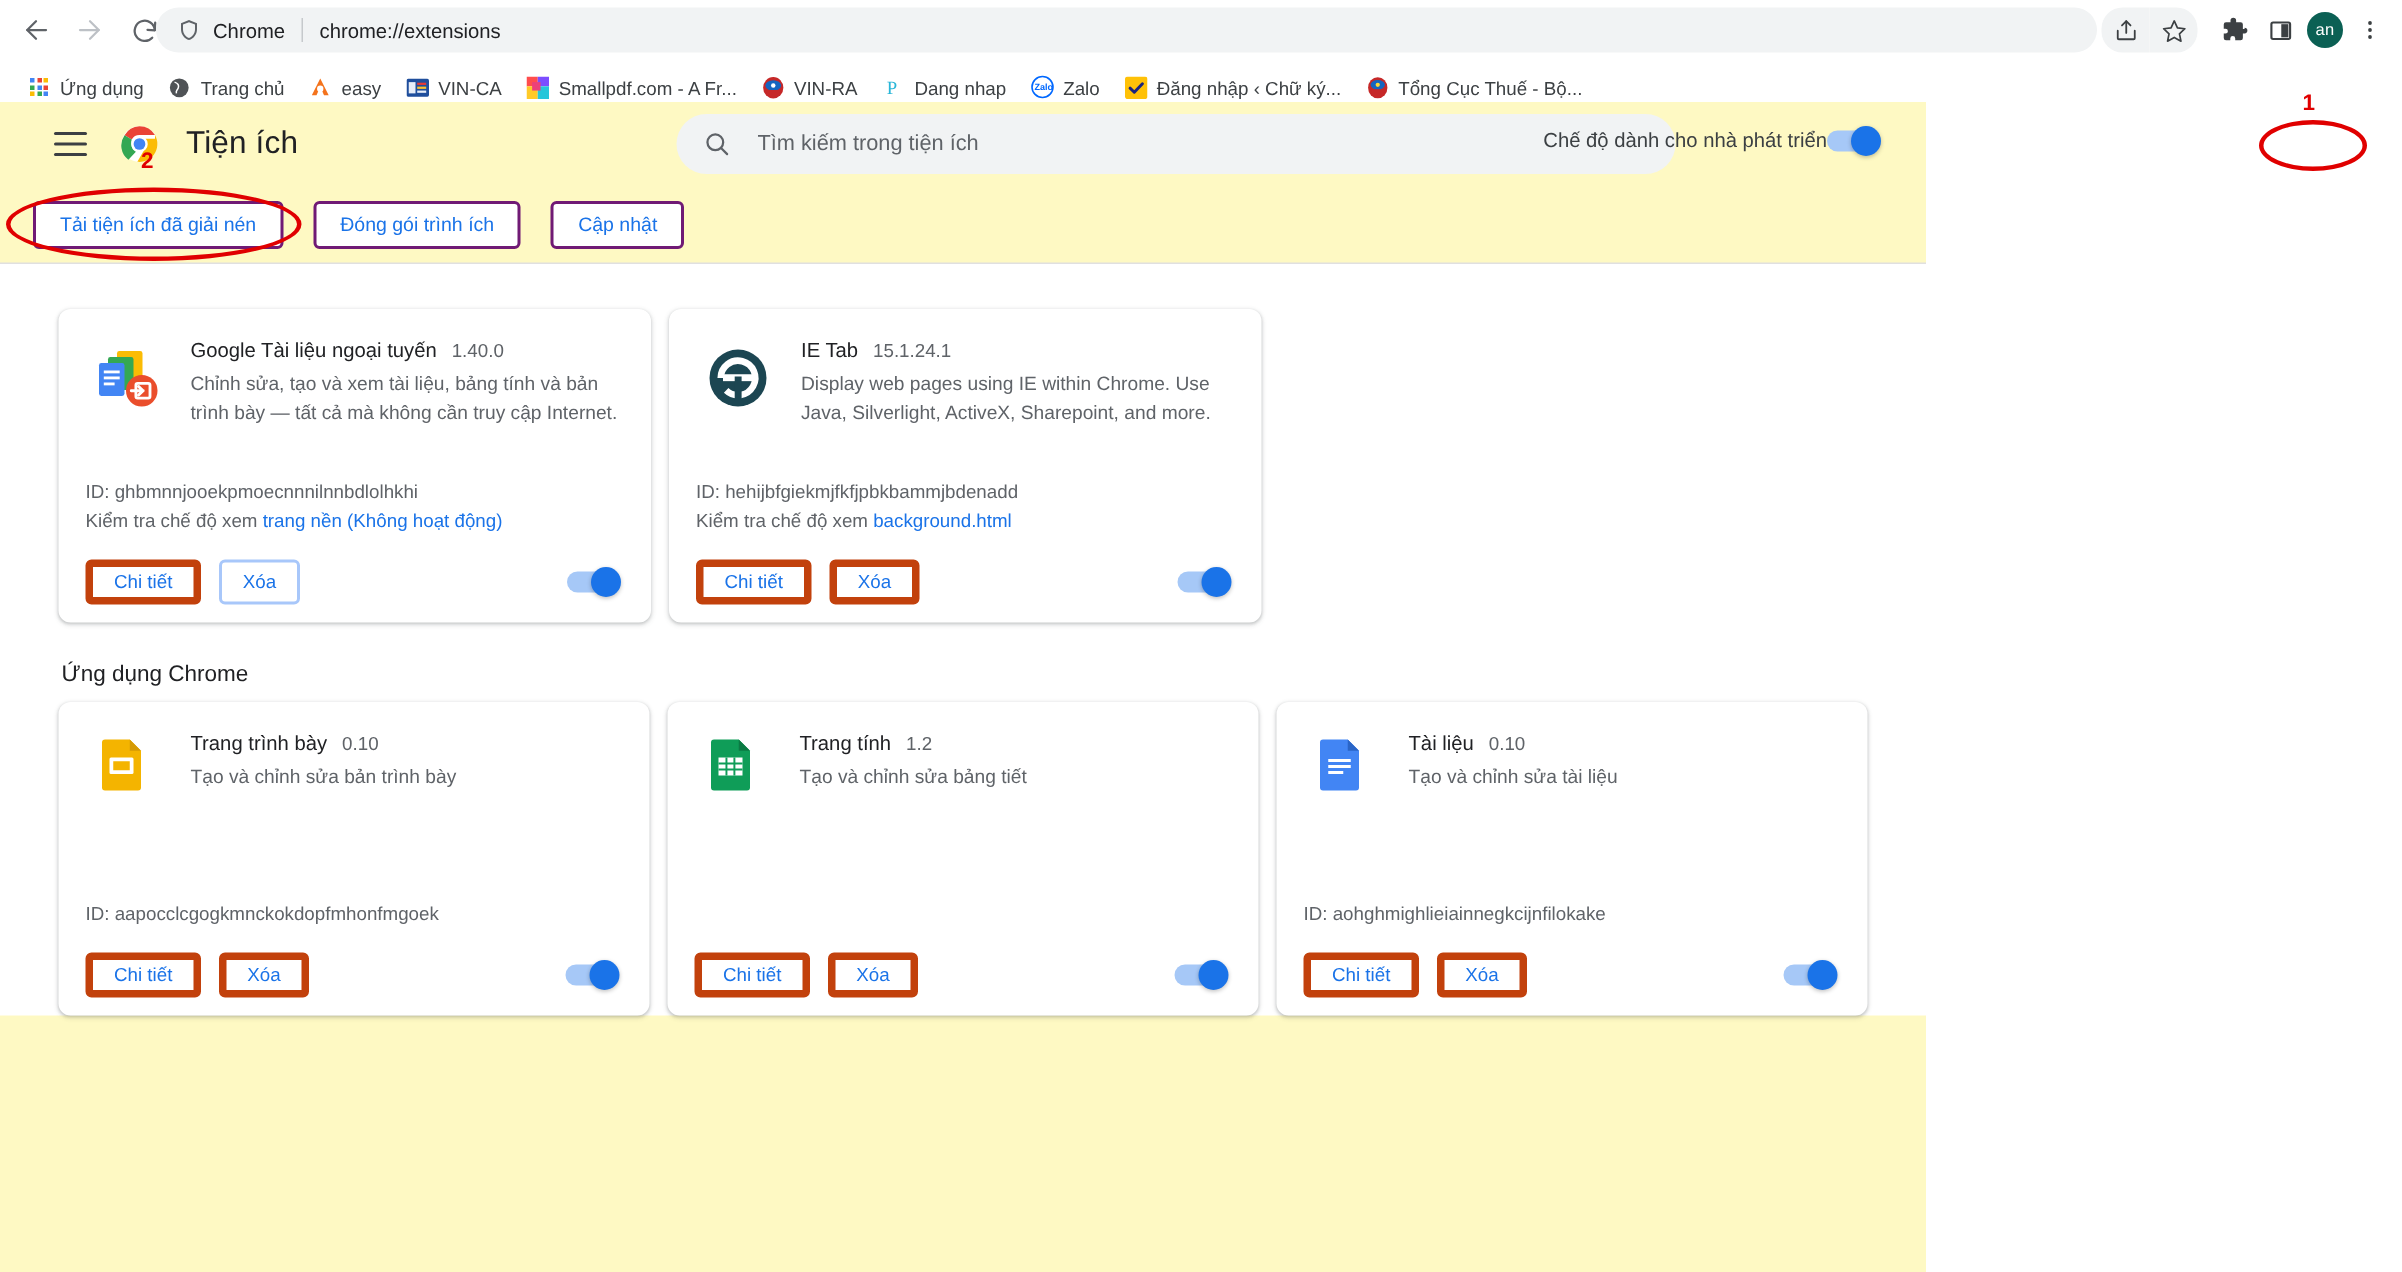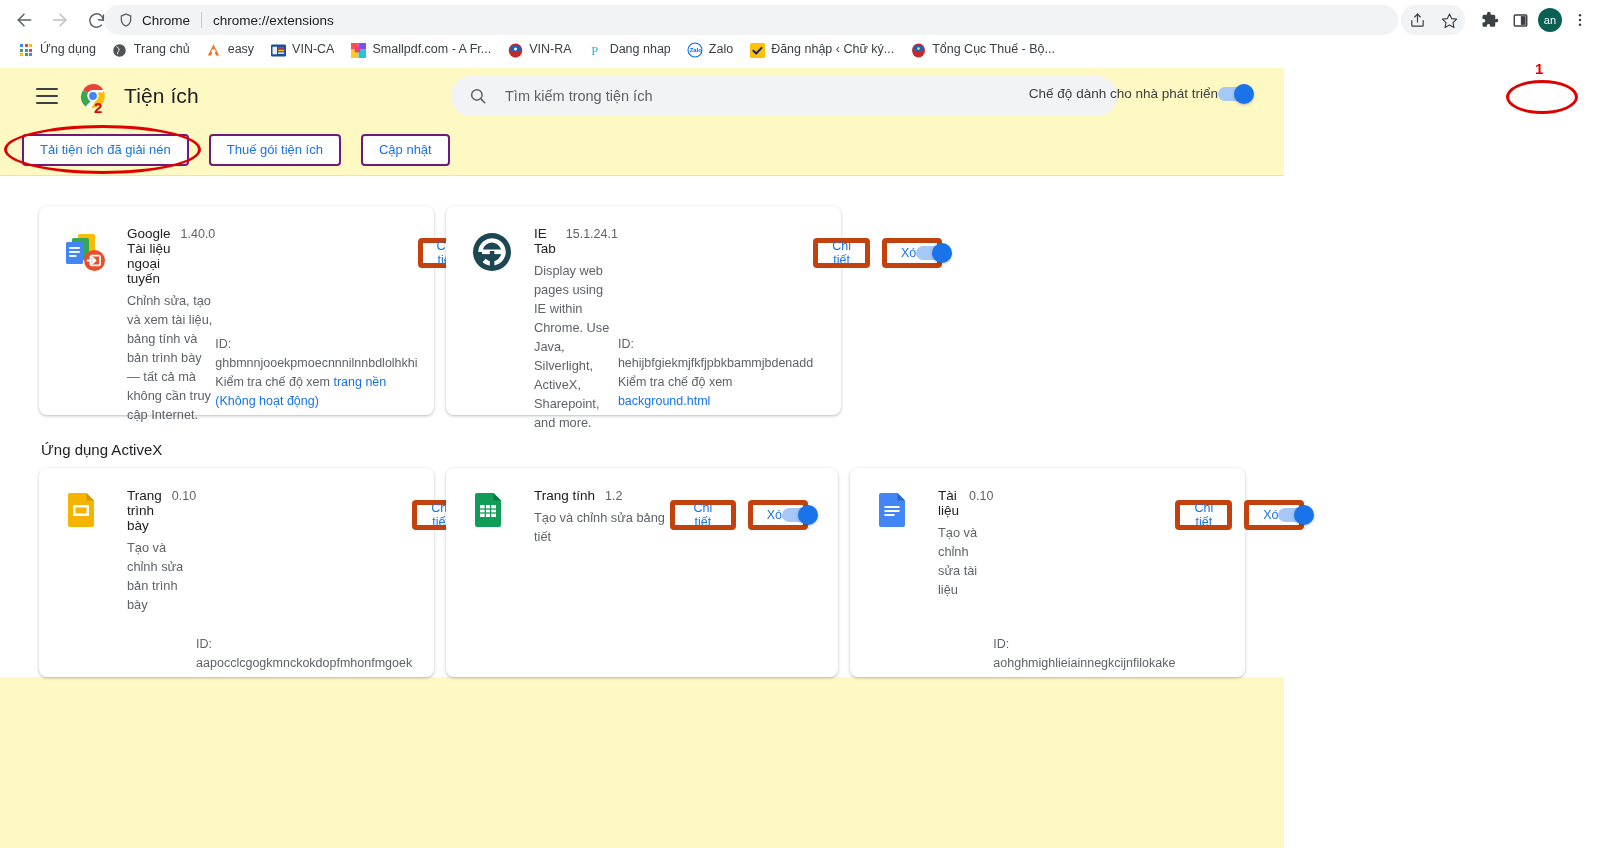--- a/index.html
+++ b/index.html
@@ -51,21 +51,21 @@
     display:flex; align-items:center; justify-content:center;
     font-family:"Liberation Sans", sans-serif; letter-spacing:0.2px;
   }
 
   
   .bookmarks {
     position:absolute; left:0; top:40px; width:1601px; height:28px;
     background:#ffffff; display:flex; align-items:center; padding-left:10px; gap:0px;
   }
   .bm {
-    display:flex; align-items:flex-start; height:24px; padding:0 8px;
+    display:flex; align-items:flex-end; height:24px; padding:0 8px;
     border-radius:4px; cursor:pointer; white-space:nowrap;
   }
   .bm-ico { width:16px; height:16px; margin-right:6px; flex:0 0 auto;
             display:flex; align-items:center; justify-content:center; }
   .bm-label { font-size:12.5px; color:#3c4043; }
 
   
   .apps-grid { display:grid; grid-template-columns:repeat(3,3px); grid-template-rows:repeat(3,3px);
                gap:1.5px; }
   .apps-grid i { display:block; width:3px; height:3px; }
@@ -123,21 +123,21 @@
   .section-wrap { width:1206px; margin:0 auto; }
   .cards-row { display:flex; gap:12px; }
   .section-title {
     font-size:15px; color:#202124; margin:26px 0 10px 2px; font-weight:400;
   }
 
   .ext-card {
     width:395px; background:#fff; border-radius:8px;
     box-shadow:0 1px 2px rgba(60,64,67,.22), 0 1px 3px 1px rgba(60,64,67,.10);
     padding:20px 18px 0 18px; position:relative;
-    display:flex; flex-direction:row;
+    display:flex; flex-direction:column;
   }
   .ext-card.tall { height:209px; }
   .ext-card.app  { height:209px; }
 
   .card-body { display:flex; flex:1 1 auto; }
   .card-icon { width:48px; height:48px; flex:0 0 auto; margin:2px 18px 0 4px; position:relative; }
   .card-text { flex:1 1 auto; min-width:0; }
   .name-line { display:flex; align-items:baseline; gap:10px; }
   .ext-name { font-size:13.5px; color:#202124; font-weight:400; }
   .ext-version { font-size:12.5px; color:#5f6368; }
@@ -398,21 +398,21 @@
       <div class="dev-mode">
         <span class="dev-mode-label">Chế độ dành cho nhà phát triển</span>
         <div class="toggle">
           <div class="knob"></div>
         </div>
       </div>
     </div>
 
     <div class="toolbar-row">
       <button class="tb-btn">Tải tiện ích đã giải nén</button>
-      <button class="tb-btn">Thuế gói tiện ích</button>
+      <button class="tb-btn">Đóng gói trình ích</button>
       <button class="tb-btn">Cập nhật</button>
     </div>
 
     <div class="content">
       <div class="section-wrap">
 
         <div class="cards-row">
 
           <div class="ext-card tall">
             <div class="card-body">
@@ -483,21 +483,21 @@
             <div class="card-footer">
               <button class="card-btn">Chi tiết</button>
               <button class="card-btn">Xóa</button>
               <div class="toggle card-toggle">
                 <div class="knob"></div>
               </div>
             </div>
           </div>
         </div>
 
-        <div class="section-title">Ứng dụng ActiveX</div>
+        <div class="section-title">Ứng dụng Chrome</div>
 
         <div class="cards-row">
 
           <div class="ext-card app">
             <div class="card-body">
               <span class="card-icon">
                 <svg width="40" height="40" viewBox="0 0 40 40">
                   <path d="M9 3h16.5L33 10.5V35a2 2 0 0 1-2 2H9a2 2 0 0 1-2-2V5a2 2 0 0 1 2-2z" fill="#f4b400"></path>
                   <path d="M25.5 3 33 10.5h-7.5z" fill="#d59a04"></path>
                   <rect x="12" y="15" width="16" height="11" rx="1" fill="#fff"></rect>

